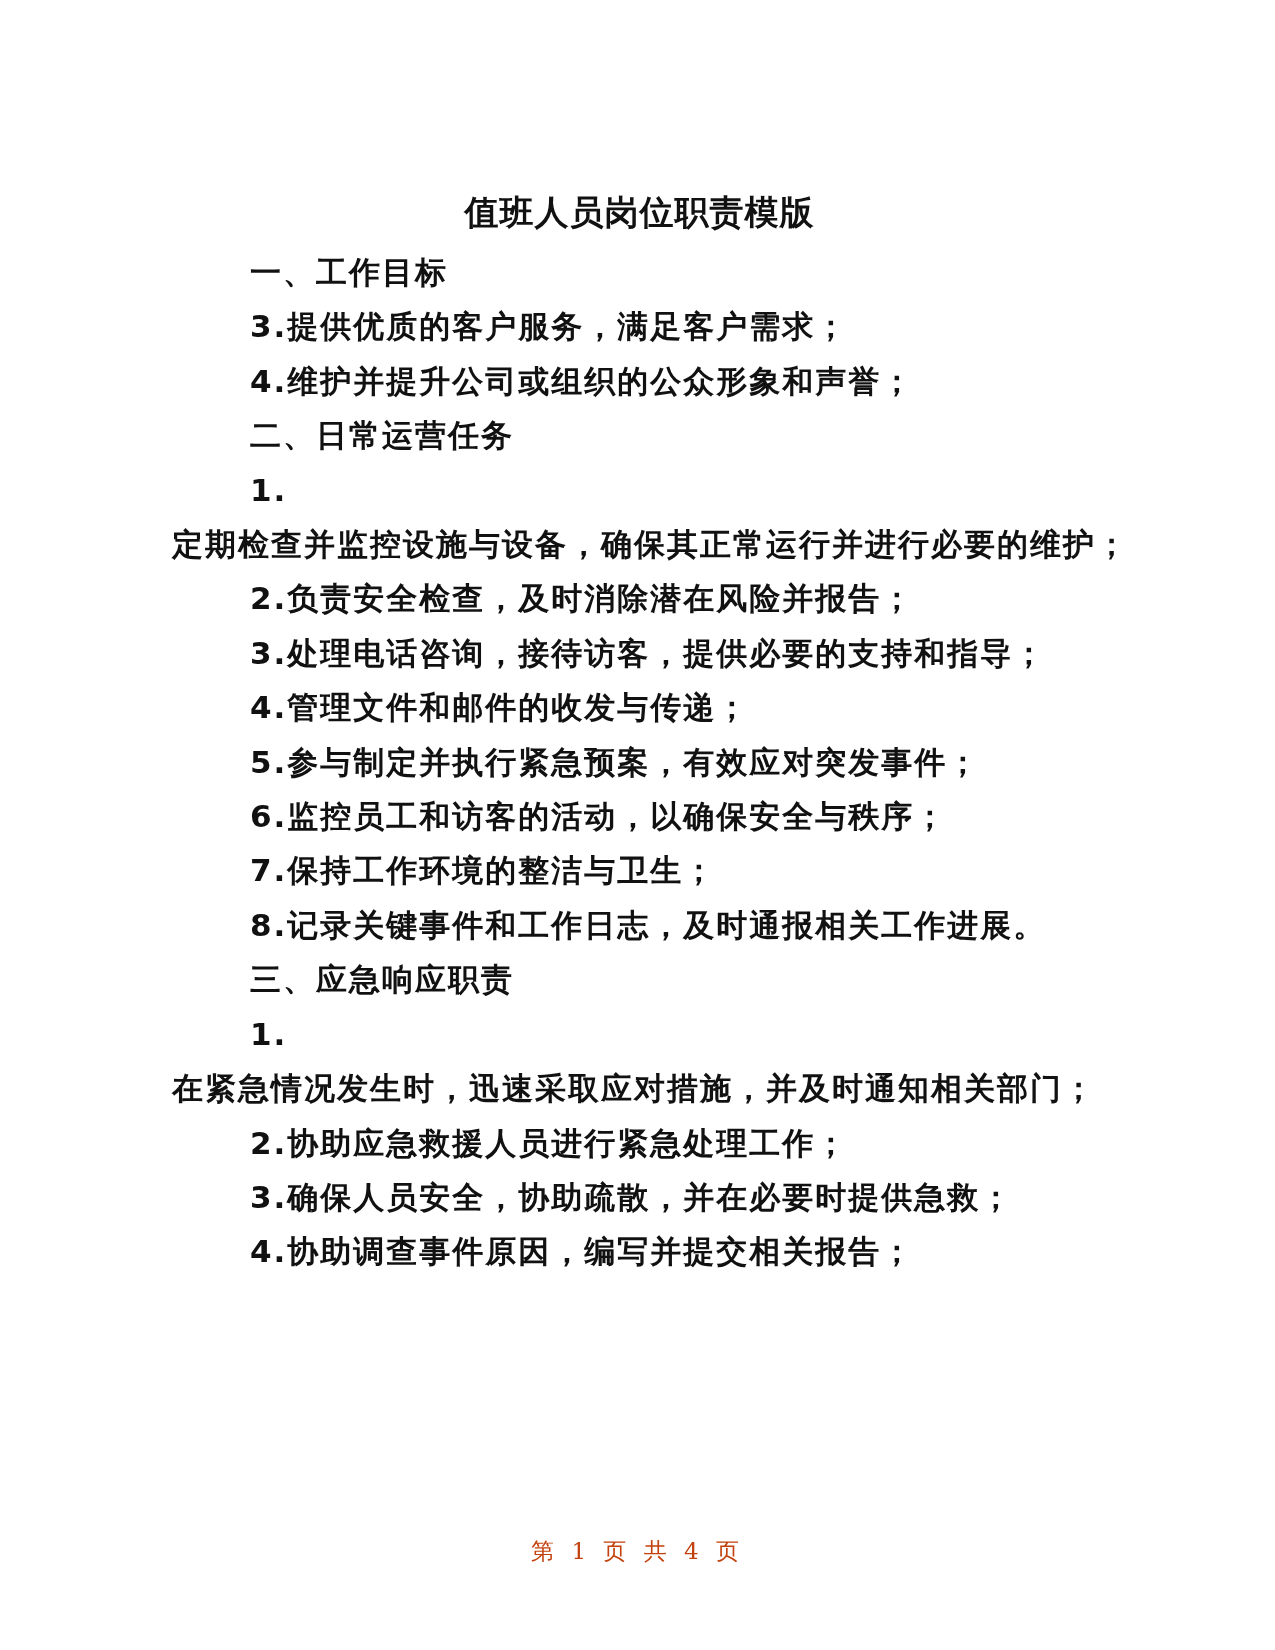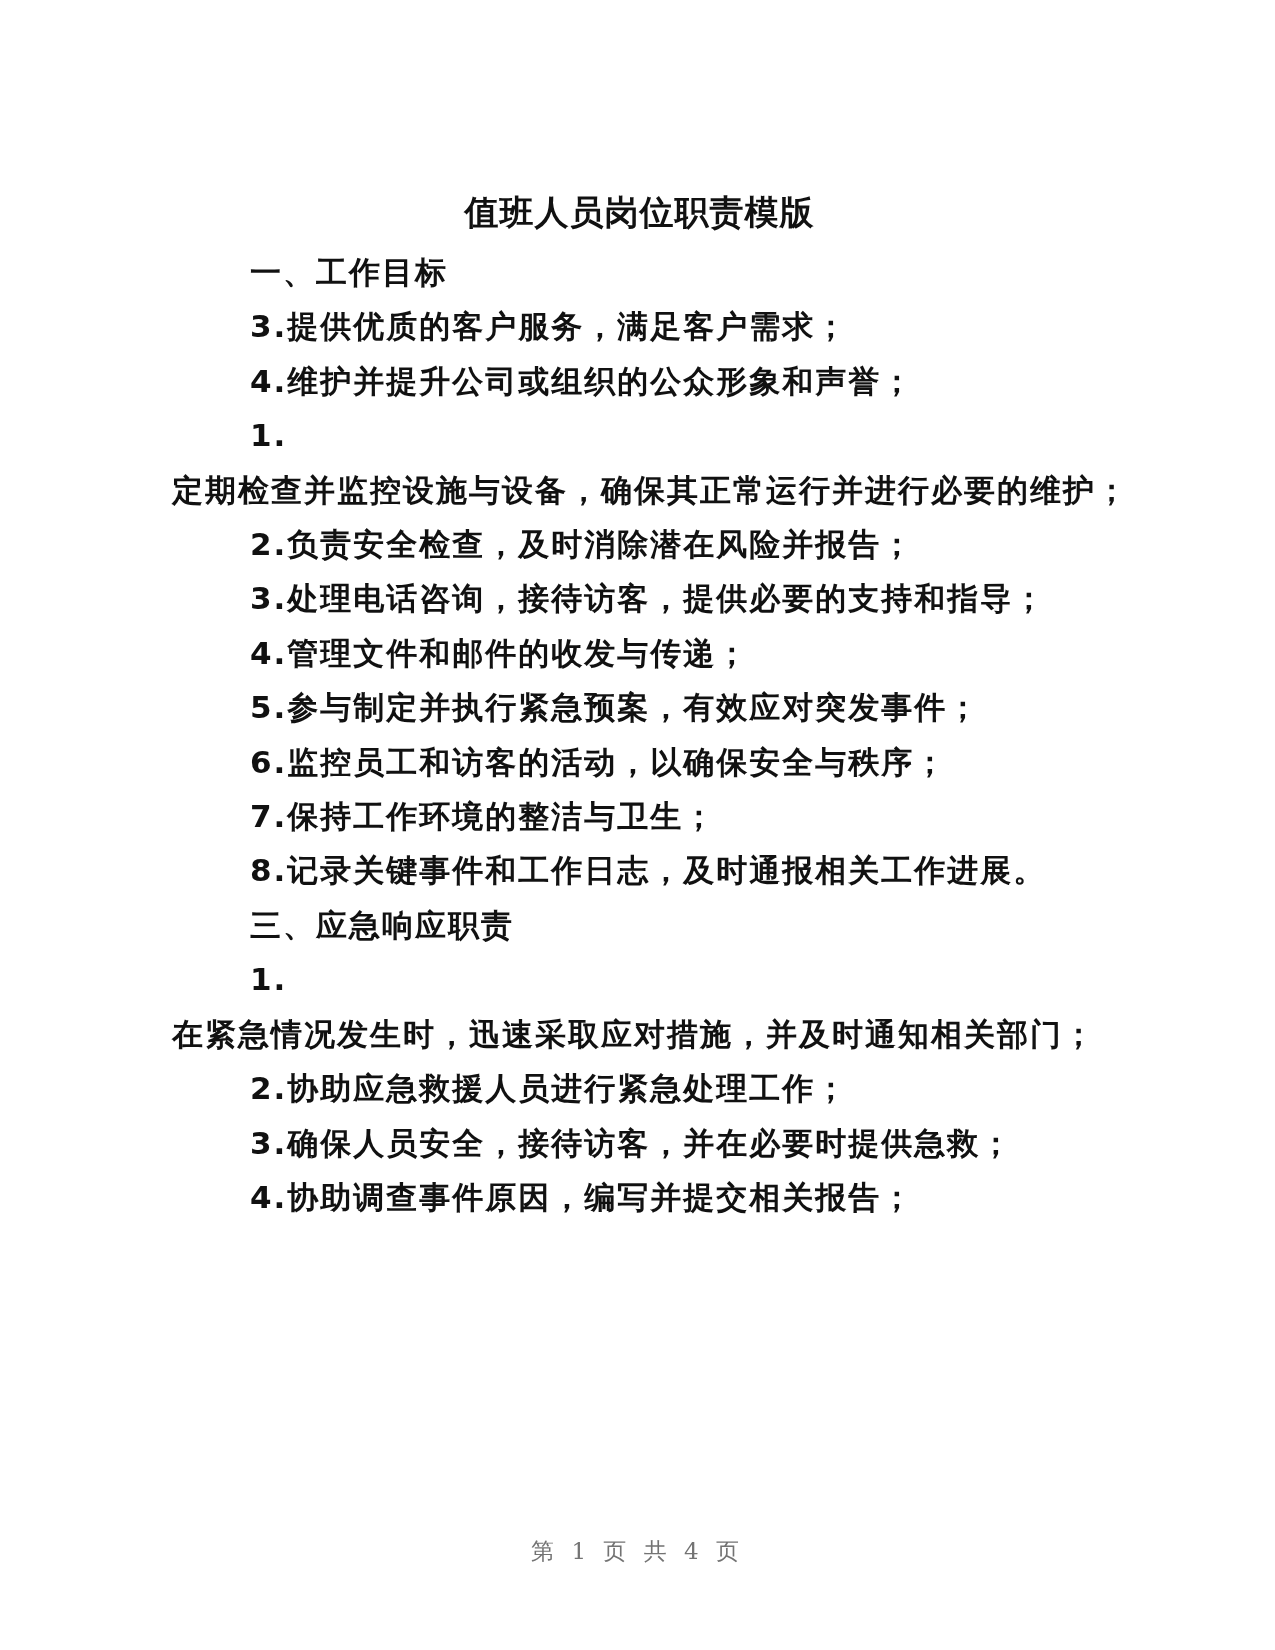--- a/index.html
+++ b/index.html
@@ -52,21 +52,21 @@
   .footer {
     position: absolute;
     left: 0;
     top: 1536px;
     width: 100%;
     text-align: center;
     font-family: "DejaVu Serif", "Liberation Serif", serif;
     font-weight: 400;
     font-size: 23px;
     letter-spacing: 5px;
-    color: #737373;
+    color: #c2410c;
     white-space: nowrap;
   }
 </style>
 </head>
 <body>
 
 <div class="page">
   <div class="content">
 
     <h1 class="doc-title">值班人员岗位职责模版</h1>
@@ -75,20 +75,23 @@
       <span>一、工作目标</span>
     </div>
 
     <div class="para item">
       <span class="num">3.</span><span>提供优质的客户服务，满足客户需求；</span>
     </div>
     <div class="para item">
       <span class="num">4.</span><span>维护并提升公司或组织的公众形象和声誉；</span>
     </div>
 
+    <div class="para section">
+      <span>二、日常运营任务</span>
+    </div>
 
     <div class="para item">
       <span class="num">1.</span><span></span>
     </div>
     <div class="para flush">
       <span>定期检查并监控设施与设备，确保其正常运行并进行必要的维护；</span>
     </div>
     <div class="para item">
       <span class="num">2.</span><span>负责安全检查，及时消除潜在风险并报告；</span>
     </div>
@@ -118,21 +121,21 @@
     <div class="para item">
       <span class="num">1.</span><span></span>
     </div>
     <div class="para flush">
       <span>在紧急情况发生时，迅速采取应对措施，并及时通知相关部门；</span>
     </div>
     <div class="para item">
       <span class="num">2.</span><span>协助应急救援人员进行紧急处理工作；</span>
     </div>
     <div class="para item">
-      <span class="num">3.</span><span>确保人员安全，接待访客，并在必要时提供急救；</span>
+      <span class="num">3.</span><span>确保人员安全，协助疏散，并在必要时提供急救；</span>
     </div>
     <div class="para item">
       <span class="num">4.</span><span>协助调查事件原因，编写并提交相关报告；</span>
     </div>
 
   </div>
 
   <div class="footer">
     <span>第 1 页 共 4 页</span>
   </div>

